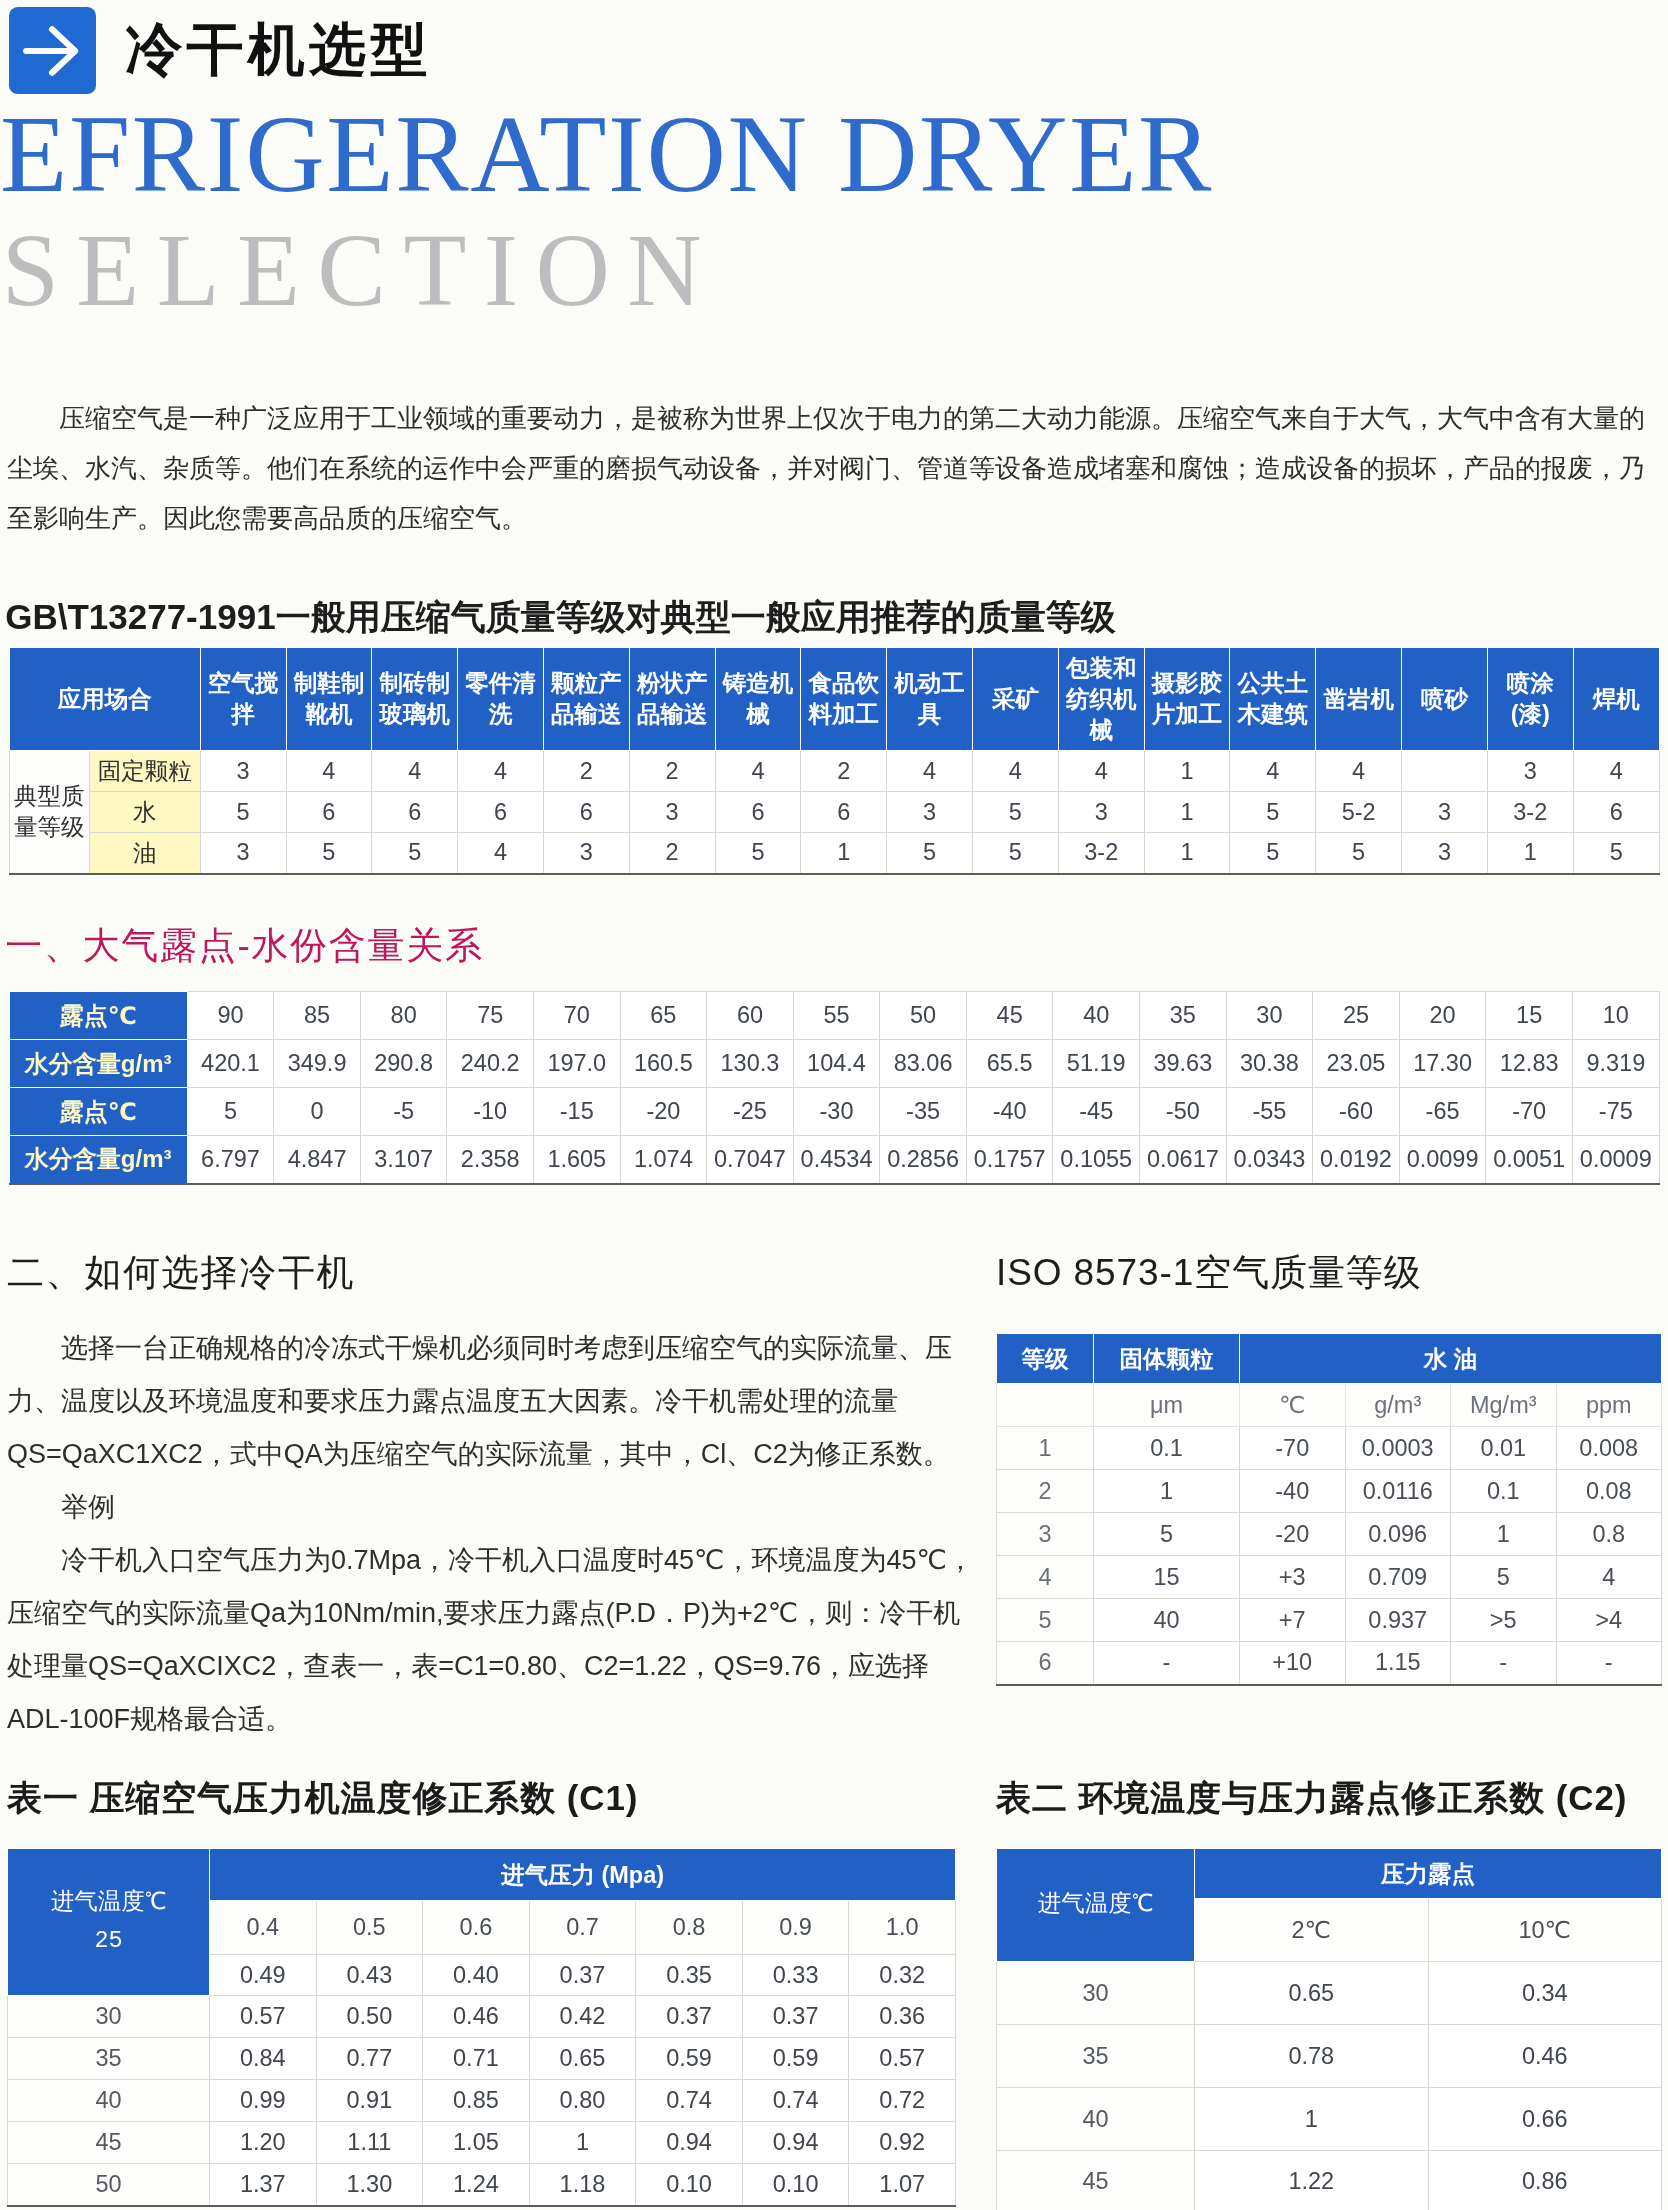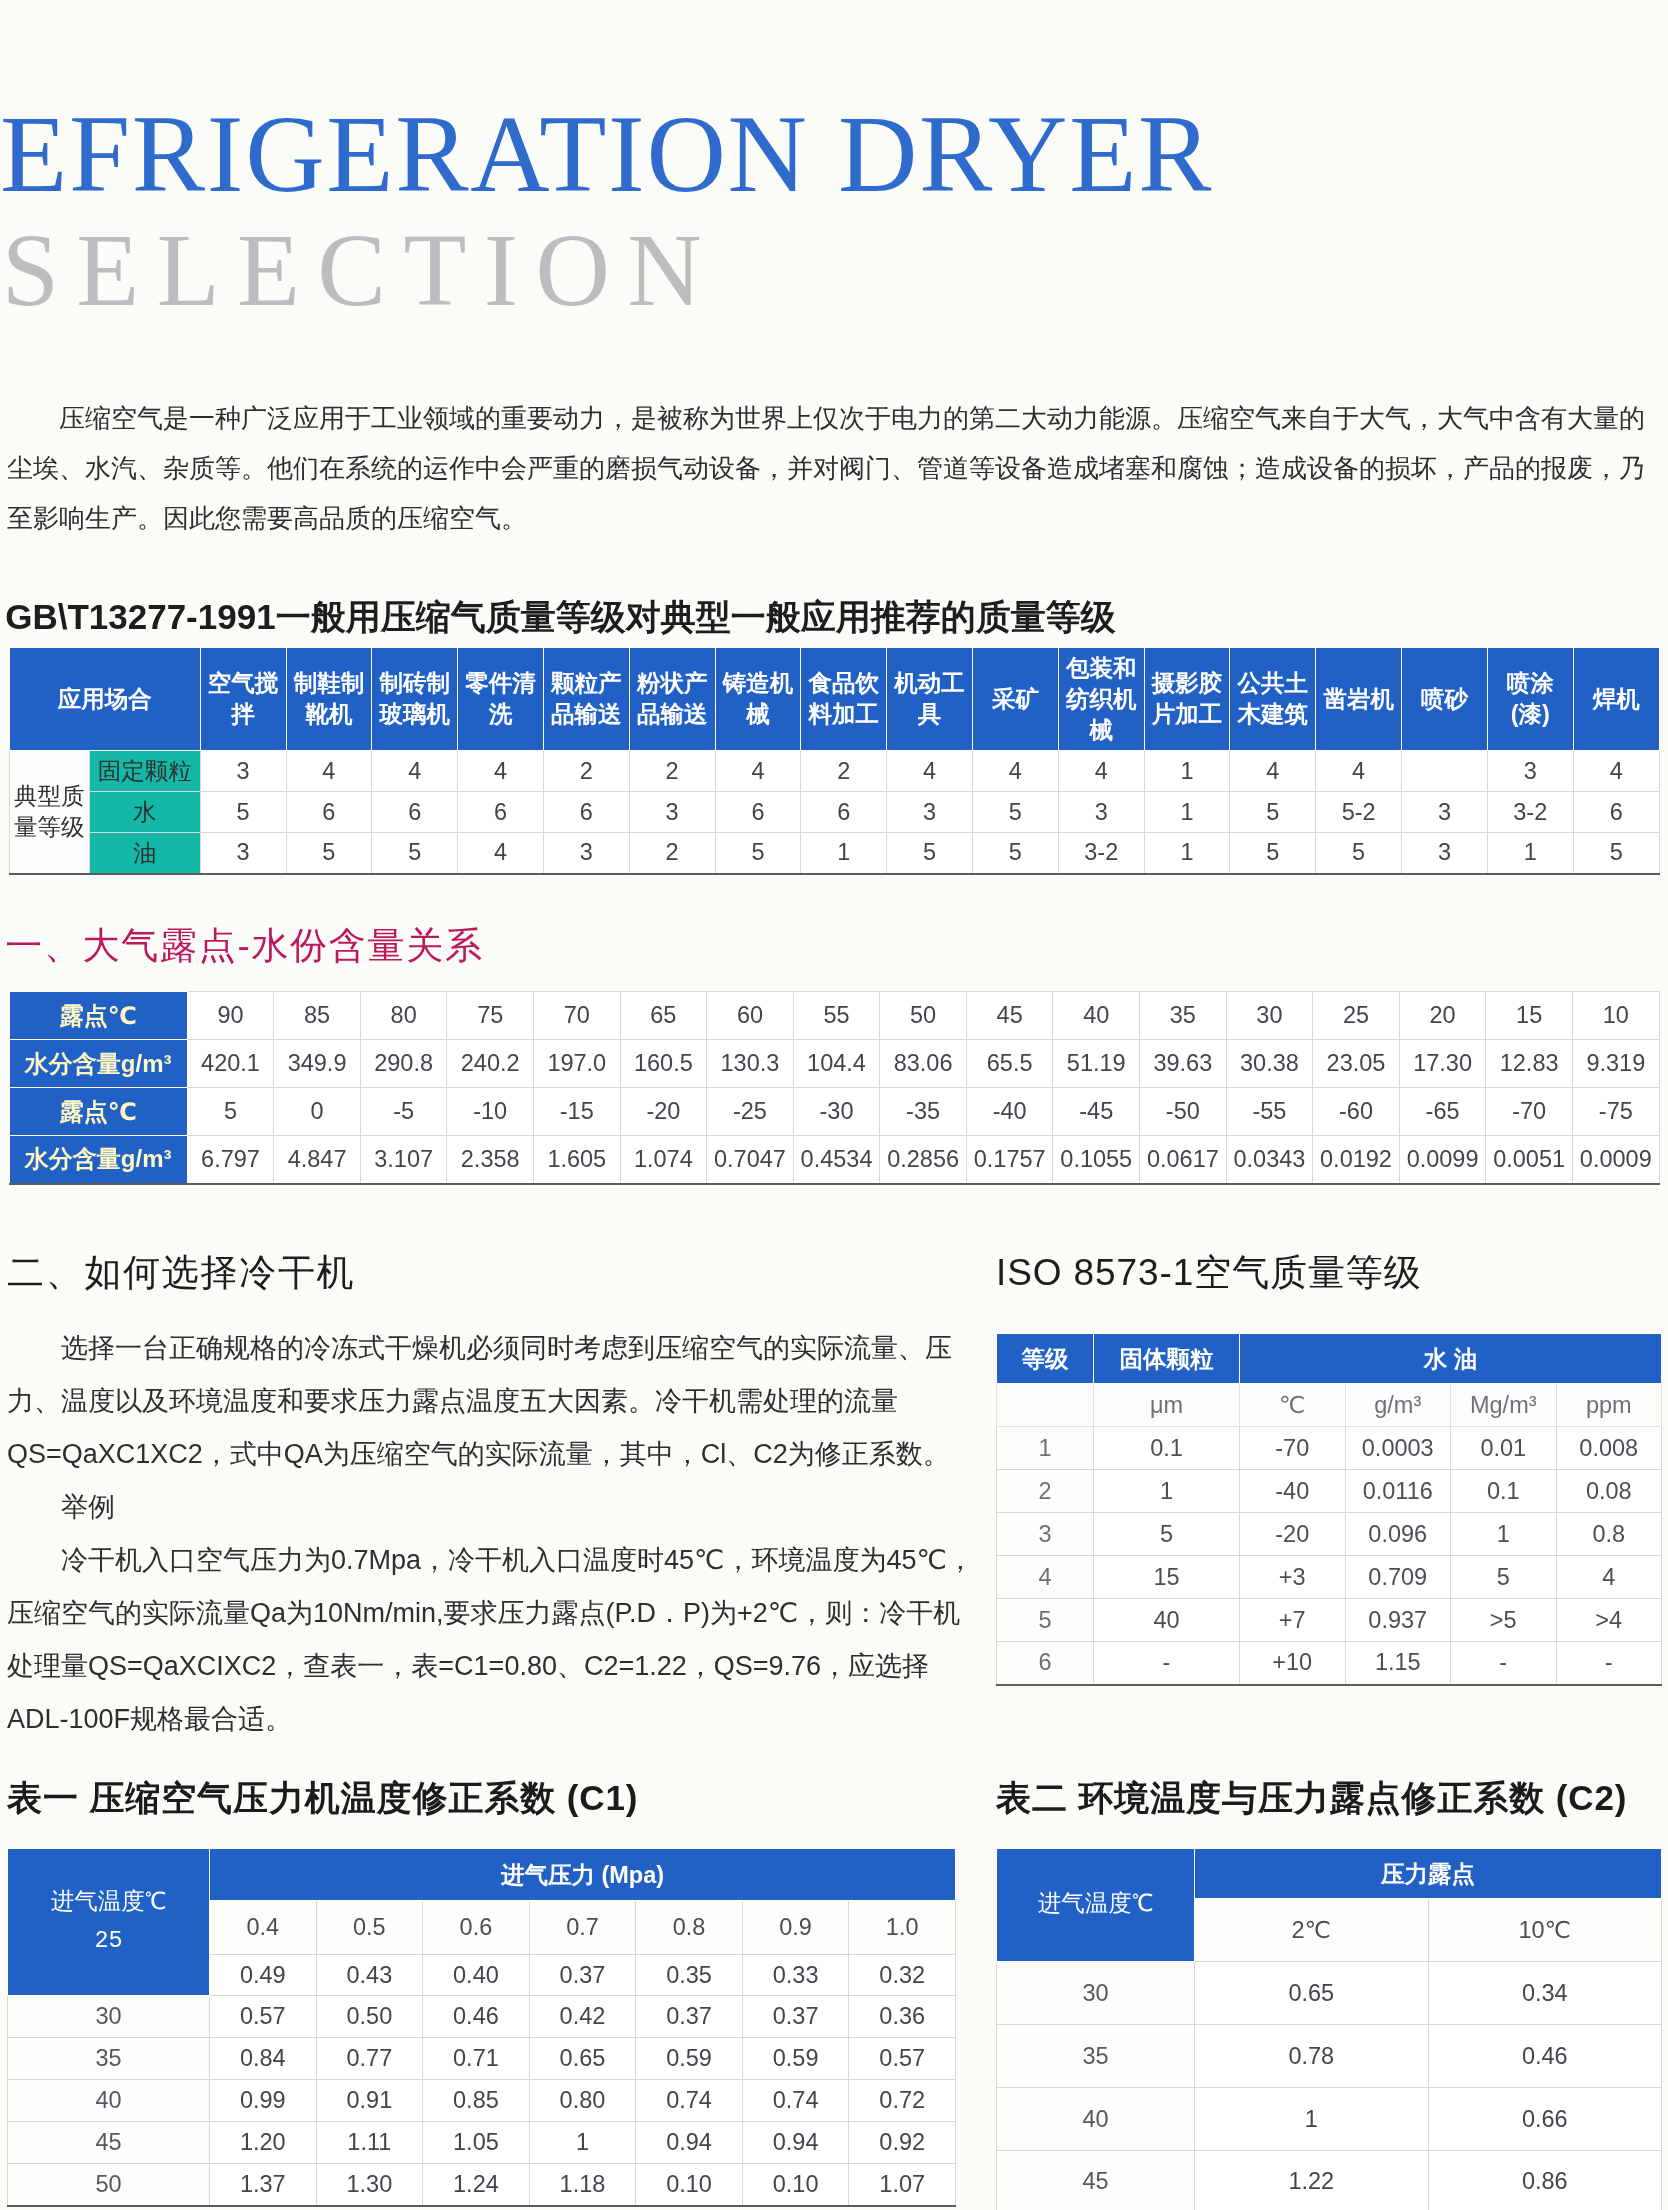--- a/index.html
+++ b/index.html
@@ -34,21 +34,21 @@
     font-size:23.5px;color:#41464d;font-weight:400;padding:0 1.7px;overflow:hidden;}
   .tbl th{color:#333;}
   .bluehd{background:#2161c6 !important;color:#fff !important;font-weight:600 !important;
     border:0.9px solid rgba(255,255,255,.45) !important;font-size:23.5px;}
   
   .t-quality{position:absolute;top:647px;left:8.7px;width:1651px;}
   .t-quality thead tr{height:103px;}
   .t-quality thead th{line-height:31px;}
   .t-quality tbody tr{height:41px;}
   .t-quality .grp{background:#fdfdfc;font-weight:500;color:#2f2f2f;font-size:23.5px;line-height:31px;}
-  .t-quality .sublab{background:#14b8a6;font-weight:400;color:#2f2f2f;}
+  .t-quality .sublab{background:#fef9c3;font-weight:400;color:#2f2f2f;}
   
   .t-dew{position:absolute;top:991px;left:8.7px;width:1651px;}
   .t-dew tr{height:48px;}
   .t-dew .bluelab{background:#2161c6;color:#fef9c3;font-weight:600;font-size:24px;
     border:1.7px solid #fff;}
   
   .sec2{position:absolute;top:1248px;left:7px;width:975px;}
   .sec2-title{font-size:37px;font-weight:500;color:#1d1d1d;letter-spacing:1.7px;margin:0 0 24px 0;}
   .sec2 p{margin:0;font-size:27px;line-height:53px;color:#2e2e2e;text-indent:2em;}
   .iso{position:absolute;top:1248px;left:996px;width:666px;}
@@ -77,20 +77,28 @@
     border:0.9px solid rgba(255,255,255,.45) !important;font-weight:600;font-size:26px;font-family:Liberation Mono, monospace;}
   .corner-cell .corner-l1,.corner-cell .corner-l2{display:block;line-height:38px;}
   .tempcol{background:#fdfdfc;color:#55595f !important;font-weight:400;}
   .t-c1 tr.sub th,.t-c2 tr.sub th{font-weight:400;color:#4a4f56;background:#fdfdfc;}
 </style>
 </head>
 <body>
 
 <div class="page">
 
+  <div class="hdr">
+    <div class="hdr-icon">
+      <svg viewBox="0 0 100 100" aria-hidden="true">
+        <path d="M12 50 H80 M50 18 L84 50 L50 82" stroke="#ffffff" stroke-width="9" fill="none" stroke-linecap="round" stroke-linejoin="round"></path>
+      </svg>
+    </div>
+    <div class="hdr-title">冷干机选型</div>
+  </div>
   <div class="title-en">EFRIGERATION DRYER</div>
   <div class="title-sel">SELECTION</div>
 
   <div class="intro">压缩空气是一种广泛应用于工业领域的重要动力，是被称为世界上仅次于电力的第二大动力能源。压缩空气来自于大气，大气中含有大量的尘埃、水汽、杂质等。他们在系统的运作中会严重的磨损气动设备，并对阀门、管道等设备造成堵塞和腐蚀；造成设备的损坏，产品的报废，乃至影响生产。因此您需要高品质的压缩空气。</div>
 
   <div class="gb-title">GB\T13277-1991一般用压缩气质量等级对典型一般应用推荐的质量等级</div>
   <table class="tbl t-quality">
     <colgroup>
         <col style="width:80px">
         <col style="width:111px">

